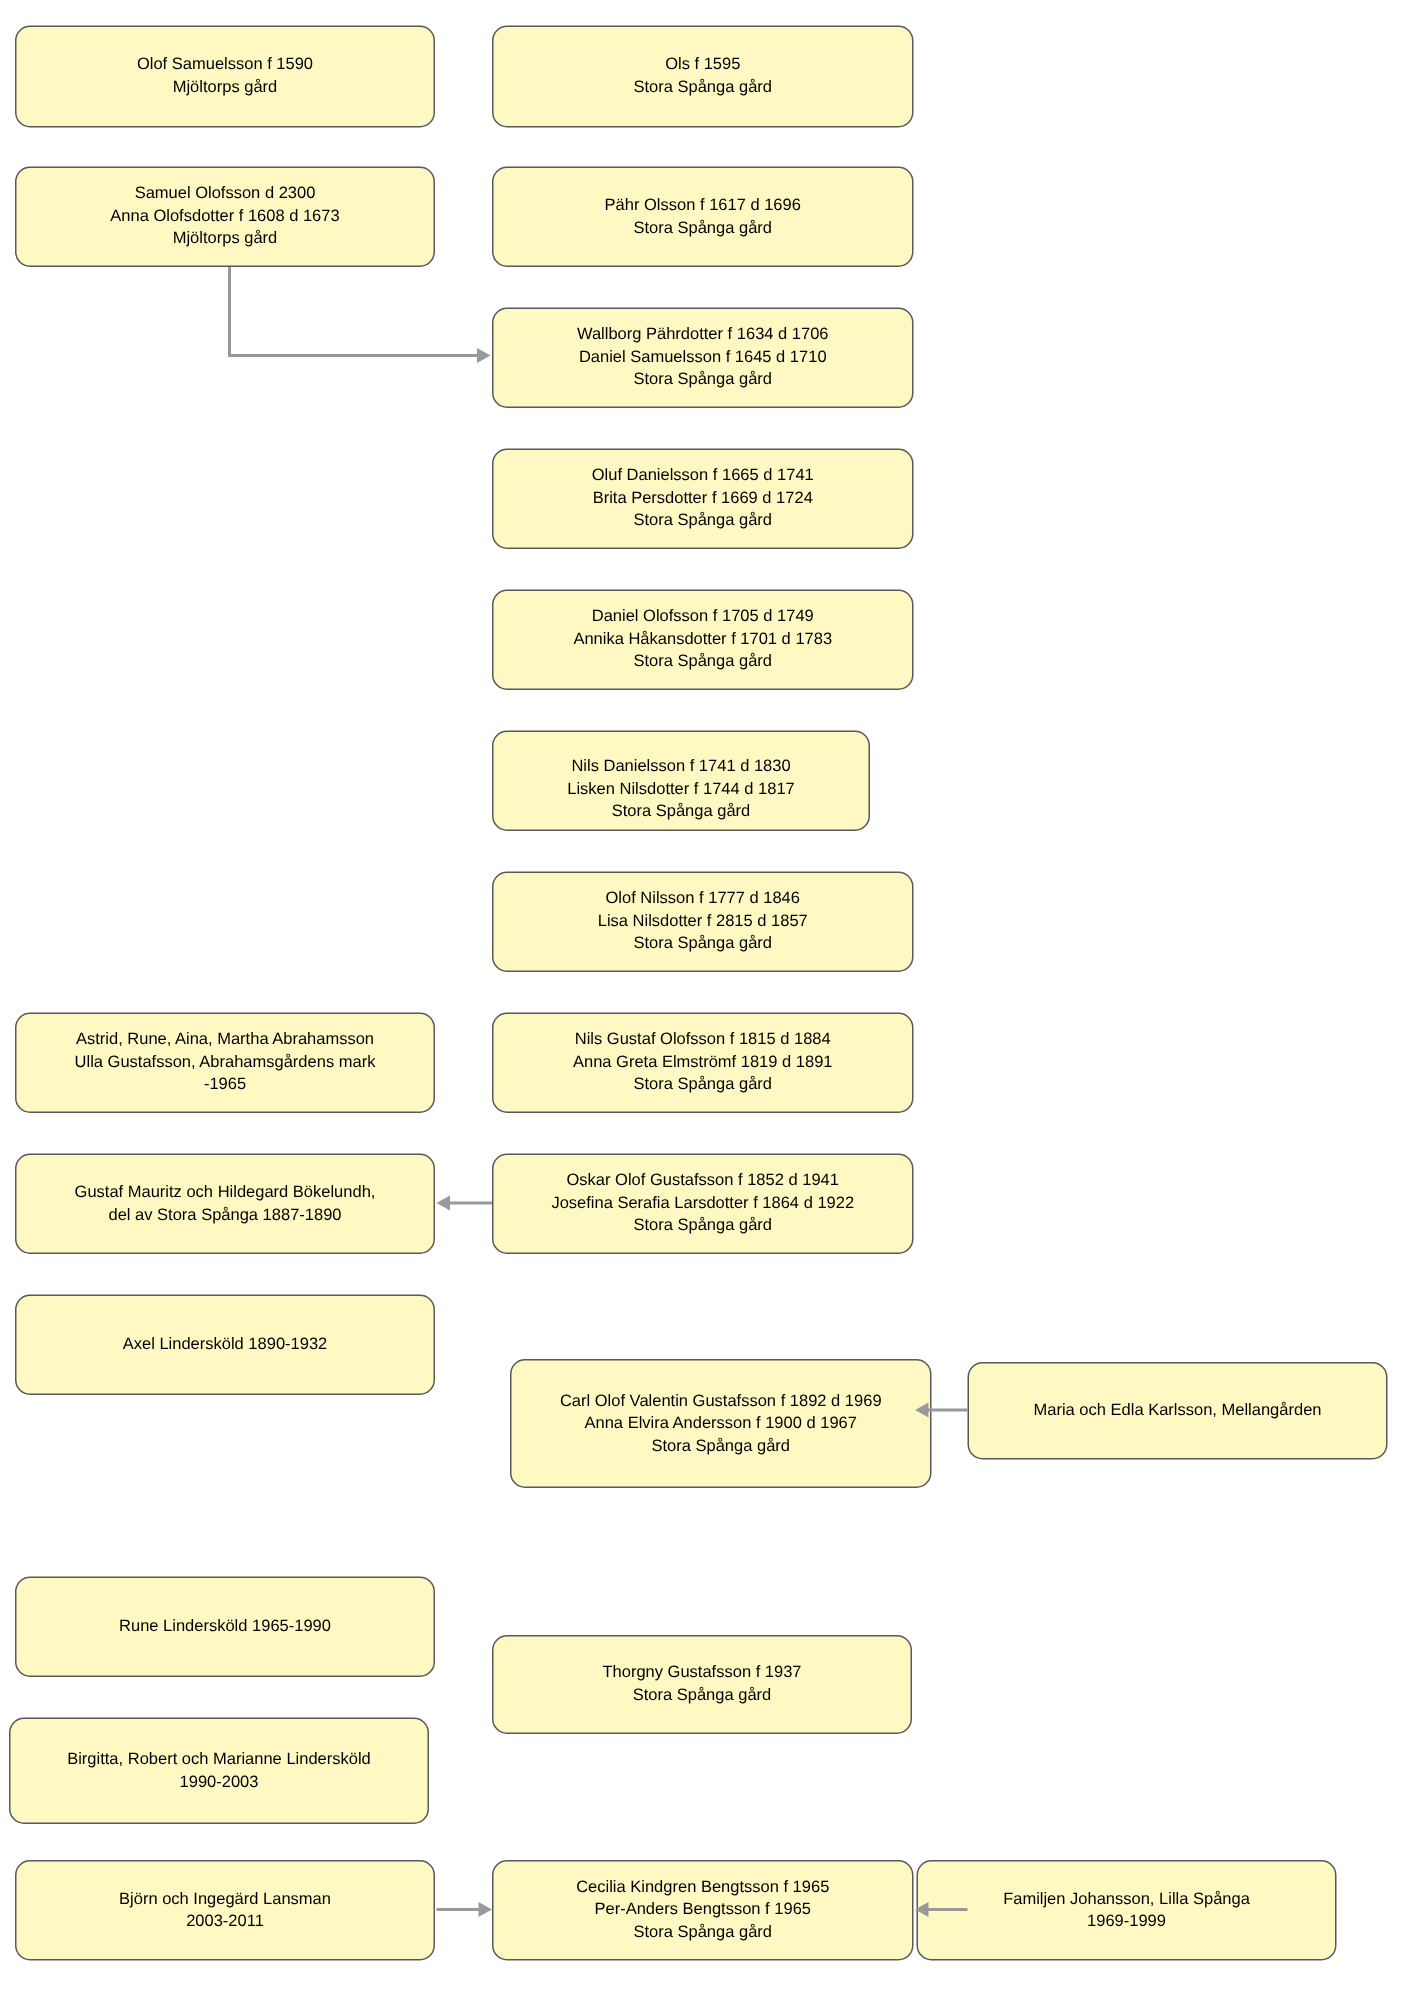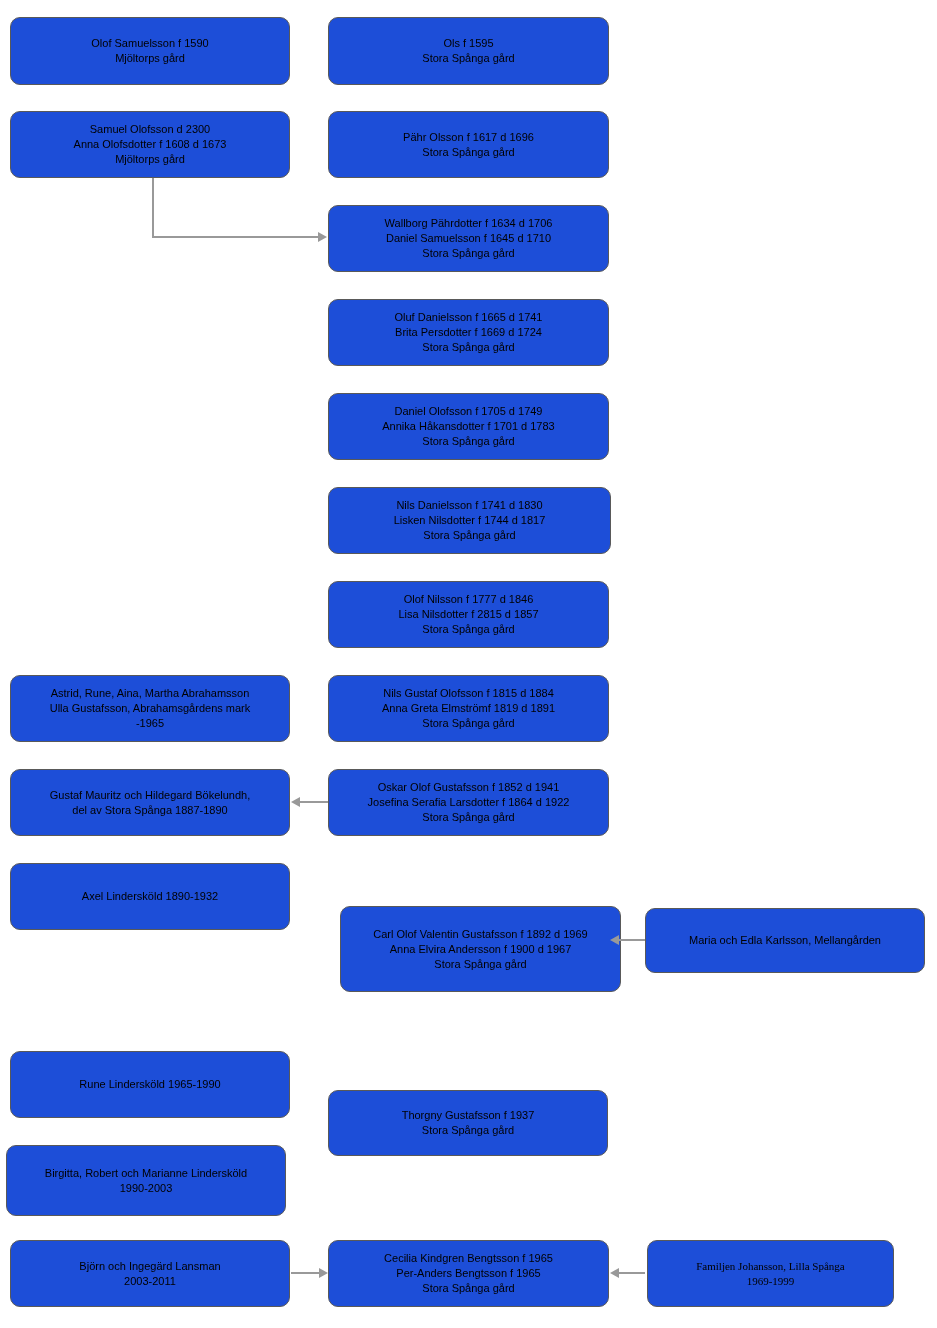--- a/index.html
+++ b/index.html
@@ -6,21 +6,21 @@
   .canvas {
     position:relative;
     width:937px; height:1328px;
     background:#ffffff;
     font-family:"Liberation Sans", sans-serif;
     overflow:hidden;
   }
   .box {
     position:absolute;
     box-sizing:border-box;
-    background:#1d4ed8;
+    background:#fef9c3;
     border:1px solid #595959;
     border-radius:10px;
     display:flex;
     flex-direction:column;
     justify-content:center;
     align-items:center;
     text-align:center;
     font-size:11px;
     line-height:15px;
     color:#000000;
@@ -75,21 +75,21 @@
     <span class="ln">Brita Persdotter f 1669 d 1724</span>
     <span class="ln">Stora Spånga gård</span>
   </div>
 
   <div class="box" style="left:328px;top:393px;width:281px;height:67px;">
     <span class="ln">Daniel Olofsson f 1705 d 1749</span>
     <span class="ln">Annika Håkansdotter f 1701 d 1783</span>
     <span class="ln">Stora Spånga gård</span>
   </div>
 
-  <div class="box" style="left:328px;top:487px;width:283px;height:67px;">
+  <div class="box" style="left:328px;top:487px;width:252px;height:67px;justify-content:flex-end;">
     <span class="ln">Nils Danielsson f 1741 d 1830</span>
     <span class="ln">Lisken Nilsdotter f 1744 d 1817</span>
     <span class="ln">Stora Spånga gård</span>
   </div>
 
   <div class="box" style="left:328px;top:581px;width:281px;height:67px;">
     <span class="ln">Olof Nilsson f 1777 d 1846</span>
     <span class="ln">Lisa Nilsdotter f 2815 d 1857</span>
     <span class="ln">Stora Spånga gård</span>
   </div>
@@ -143,21 +143,21 @@
 
   <div class="box" style="left:10px;top:1240px;width:280px;height:67px;">
     <span class="ln">Björn och Ingegärd Lansman</span>
     <span class="ln">2003-2011</span>
   </div>
   <div class="box" style="left:328px;top:1240px;width:281px;height:67px;">
     <span class="ln">Cecilia Kindgren Bengtsson f 1965</span>
     <span class="ln">Per-Anders Bengtsson f 1965</span>
     <span class="ln">Stora Spånga gård</span>
   </div>
-  <div class="box" style="left:647px;top:1240px;width:247px;height:67px;font-family:Liberation Serif, serif;">
+  <div class="box" style="left:611px;top:1240px;width:280px;height:67px;">
     <span class="ln">Familjen Johansson, Lilla Spånga</span>
     <span class="ln">1969-1999</span>
   </div>
 
   <div class="conn" style="left:152px;top:178px;width:2px;height:60px;"></div>
   <div class="conn" style="left:152px;top:236px;width:167px;height:2px;"></div>
   <div class="arrow right" style="left:318px;top:232px;"></div>
 
   <div class="conn" style="left:299px;top:801px;width:29px;height:2px;"></div>
   <div class="arrow left" style="left:291px;top:797px;"></div>

